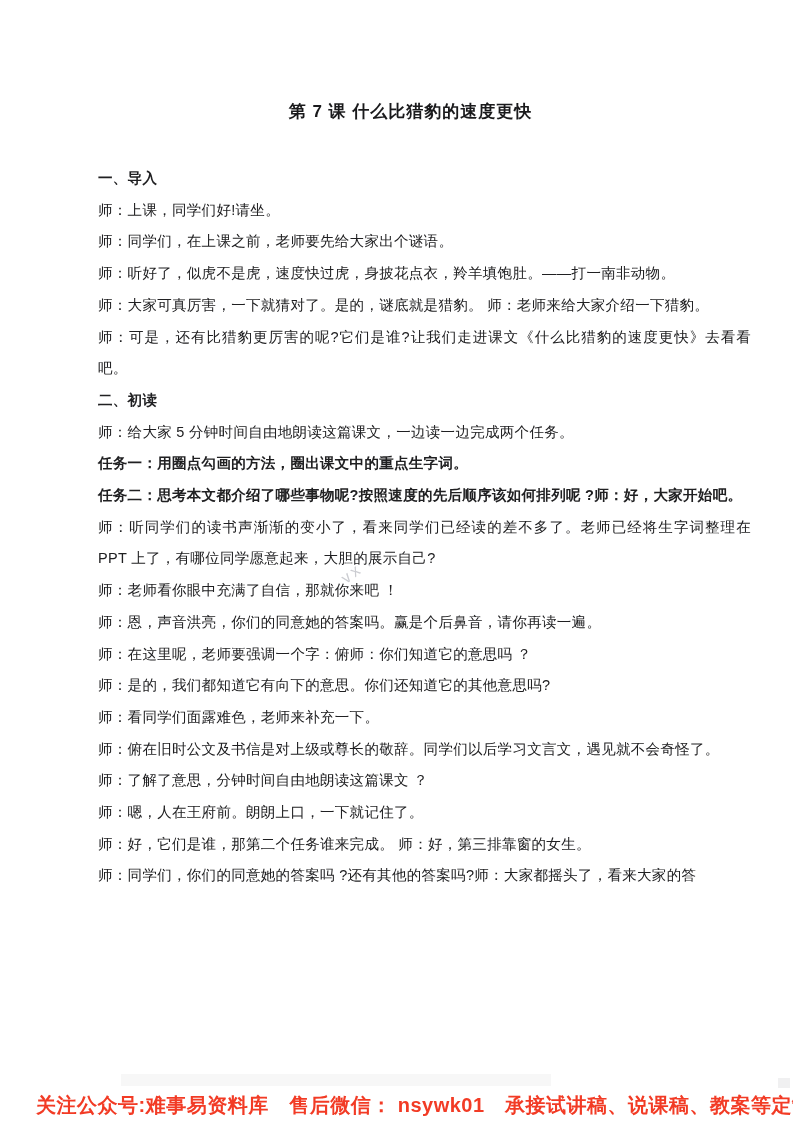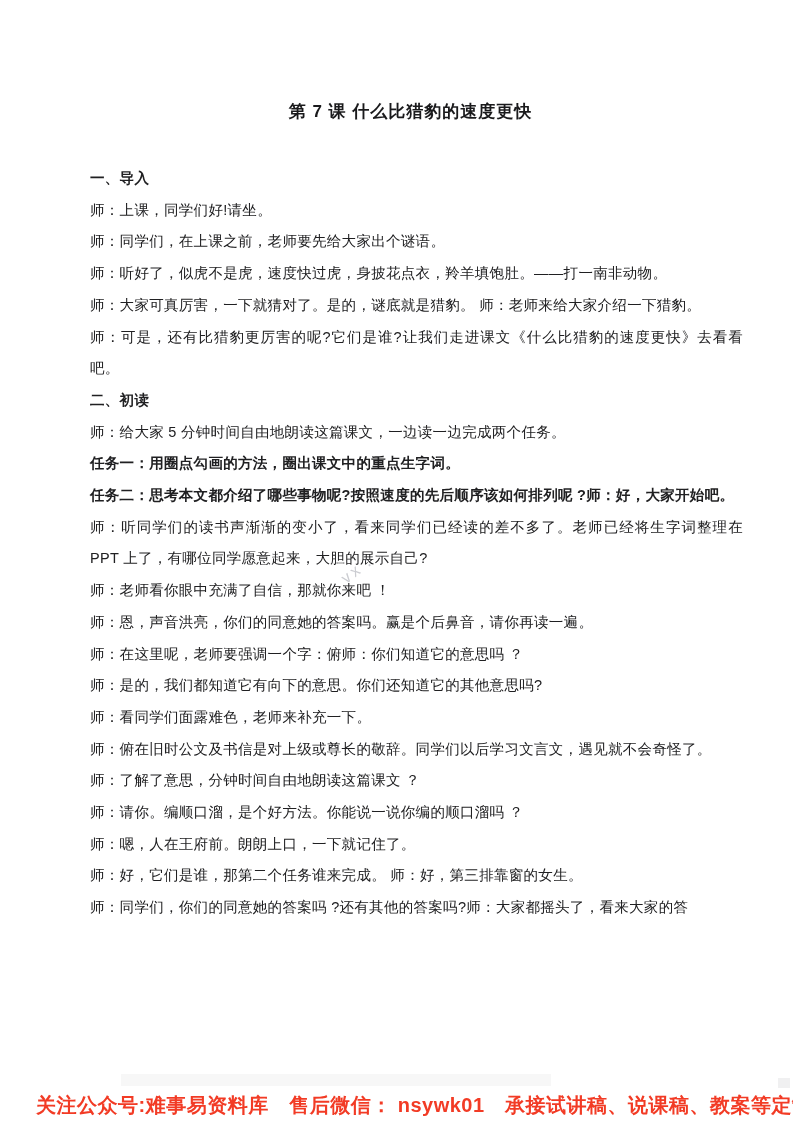--- a/index.html
+++ b/index.html
@@ -28,21 +28,21 @@
     margin: 0;
     text-align: center;
     font-size: 17px;
     font-weight: bold;
     letter-spacing: 1px;
     color: #1a1a1c;
   }
   .body-text {
     position: absolute;
     top: 163px;
-    left: 62px;
+    left: 70px;
     width: 653px;
   }
   .body-text p {
     margin: 0;
     font-size: 14.5px;
     line-height: 31.7px;
     text-align: justify;
     color: #202022;
     letter-spacing: 0.3px;
   }
@@ -119,21 +119,20 @@
     <p class="bold">任务一：用圈点勾画的方法，圈出课文中的重点生字词。</p>
     <p class="bold">任务二：思考本文都介绍了哪些事物呢?按照速度的先后顺序该如何排列呢 ?师：好，大家开始吧。</p>
     <p>师：听同学们的读书声渐渐的变小了，看来同学们已经读的差不多了。老师已经将生字词整理在 PPT 上了，有哪位同学愿意起来，大胆的展示自己?</p>
     <p>师：老师看你眼中充满了自信，那就你来吧 ！</p>
     <p>师：恩，声音洪亮，你们的同意她的答案吗。赢是个后鼻音，请你再读一遍。</p>
     <p>师：在这里呢，老师要强调一个字：俯师：你们知道它的意思吗 ？</p>
     <p>师：是的，我们都知道它有向下的意思。你们还知道它的其他意思吗?</p>
     <p>师：看同学们面露难色，老师来补充一下。</p>
     <p>师：俯在旧时公文及书信是对上级或尊长的敬辞。同学们以后学习文言文，遇见就不会奇怪了。</p>
     <p>师：了解了意思，分钟时间自由地朗读这篇课文 ？</p>
-    <p>师：请你。编顺口溜，是个好方法。你能说一说你编的顺口溜吗 ？</p>
     <p>师：嗯，人在王府前。朗朗上口，一下就记住了。</p>
     <p>师：好，它们是谁，那第二个任务谁来完成。 师：好，第三排靠窗的女生。</p>
     <p>师：同学们，你们的同意她的答案吗 ?还有其他的答案吗?师：大家都摇头了，看来大家的答</p>
   </div>
 
   <div class="watermark">vx：</div>
 
   <div class="scan-smudge"></div>
   <div class="corner-artifact"></div>
 

